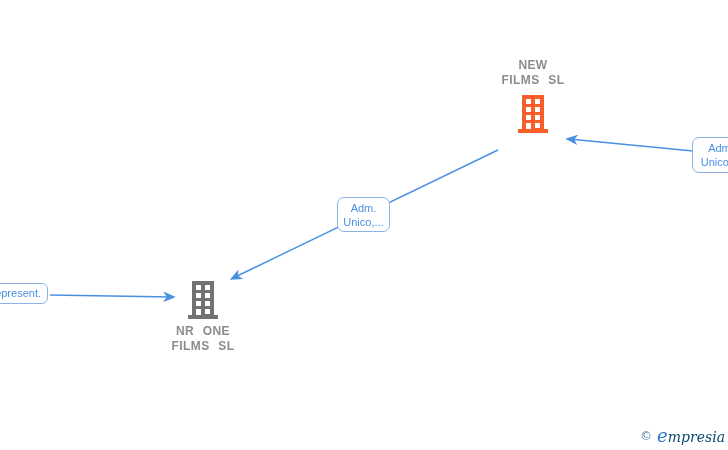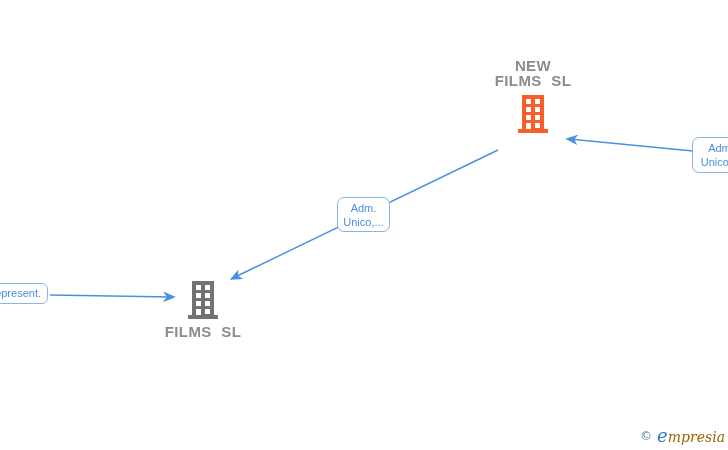--- a/index.html
+++ b/index.html
@@ -11,21 +11,21 @@
     overflow: hidden;
     font-family: "Liberation Sans", sans-serif;
   }
   svg.edges { position: absolute; left: 0; top: 0; }
 
   .company {
     position: absolute;
     width: 160px;
     text-align: center;
     color: #8c8c8c;
-    font-size: 15px;
+    font-size: 12px;
     font-weight: bold;
     letter-spacing: 0.4px;
     word-spacing: 5px;
     line-height: 15px;
   }
   .company .icon { display: block; margin: 0 auto; }
   .company .icon-gap-top { margin-top: 7px; }
   .company .name-gap-top { margin-top: 5px; }
   .name-line { display: block; }
 
@@ -67,21 +67,21 @@
   .brand .brand-e {
     font-family: "DejaVu Serif", serif;
     font-style: italic;
     font-size: 18px;
     color: #2878c8;
   }
   .brand .brand-rest {
     font-family: "DejaVu Serif", serif;
     font-style: italic;
     font-size: 14px;
-    color: #a16207;
+    color: #0c4a6e;
   }
 </style>
 </head>
 <body>
 
 <div class="canvas">
 
   <svg class="edges" width="728" height="450" viewBox="0 0 728 450">
     <defs>
       <marker id="arw" viewBox="0 0 10 10" refX="7" refY="5" markerWidth="9" markerHeight="9" orient="auto-start-reverse">
@@ -129,20 +129,21 @@
         <rect x="19" y="4" width="5" height="5"></rect>
         <rect x="10" y="12" width="5" height="5"></rect>
         <rect x="19" y="12" width="5" height="5"></rect>
         <rect x="10" y="20" width="5" height="5"></rect>
         <rect x="19" y="20" width="5" height="5"></rect>
         <rect x="10" y="28" width="5" height="6"></rect>
         <rect x="19" y="28" width="5" height="5"></rect>
       </g>
     </svg>
     <div class="name-gap-top">
+      <span class="name-line">NR ONE</span>
       <span class="name-line">FILMS SL</span>
     </div>
   </div>
 
   <div class="edge-label" id="label-mid">
     <span class="name-line">Adm.</span>
     <span class="name-line">Unico,...</span>
   </div>
 
   <div class="edge-label" id="label-right">

